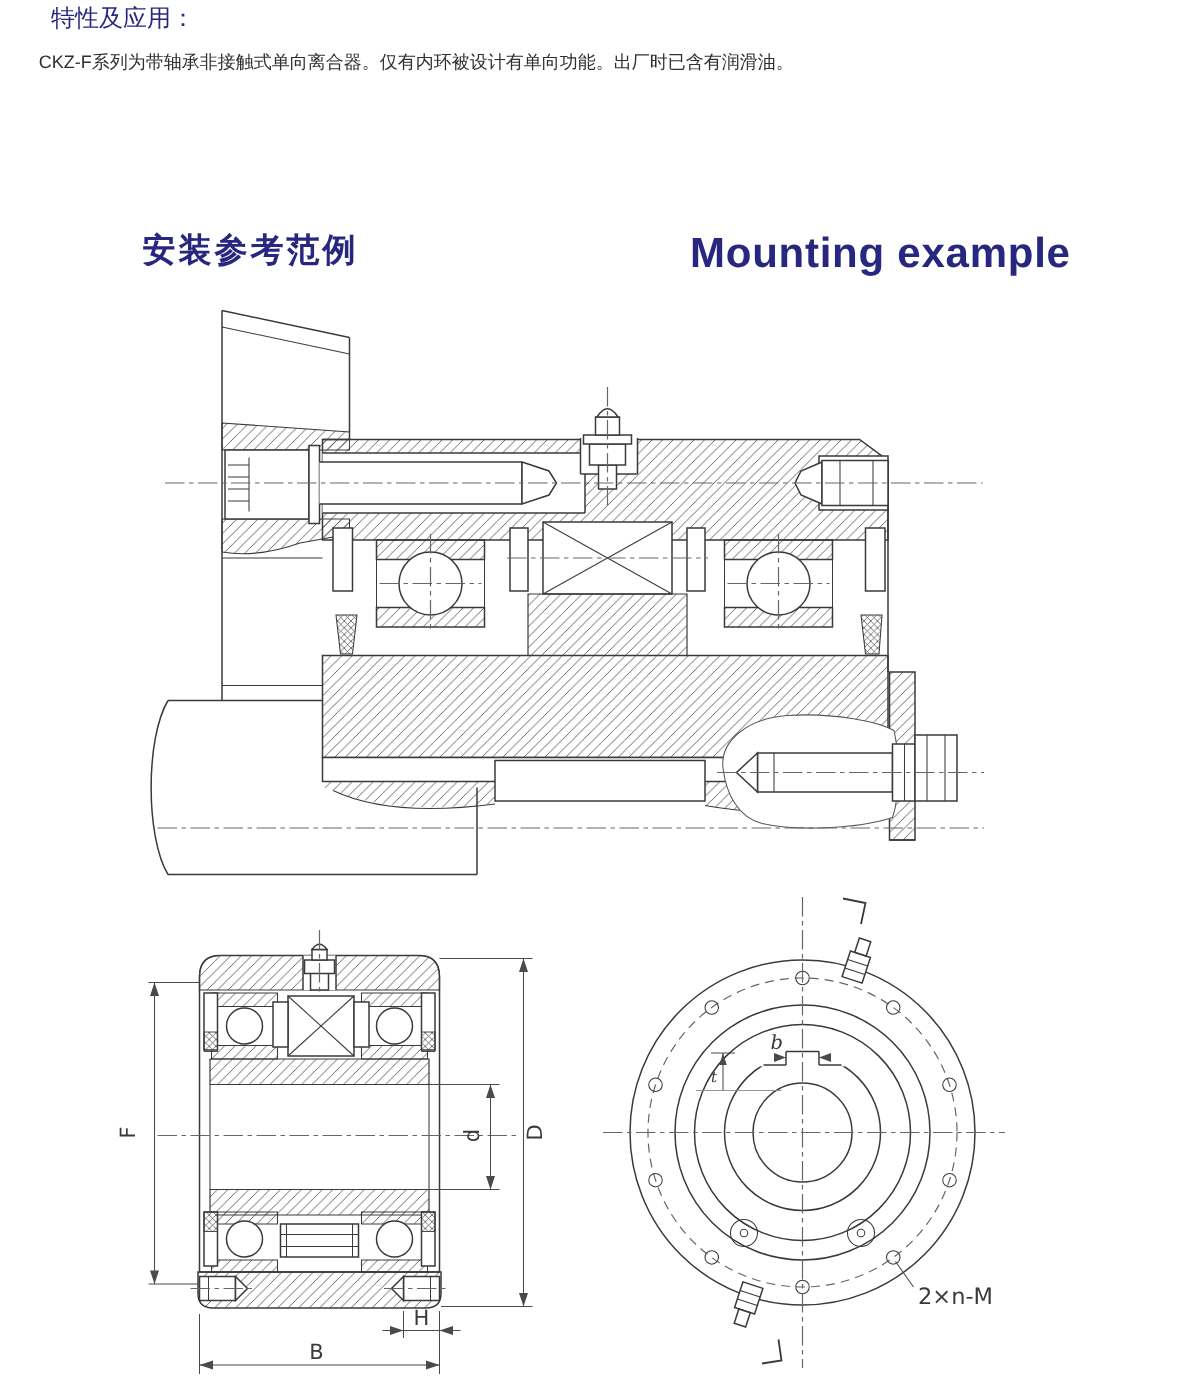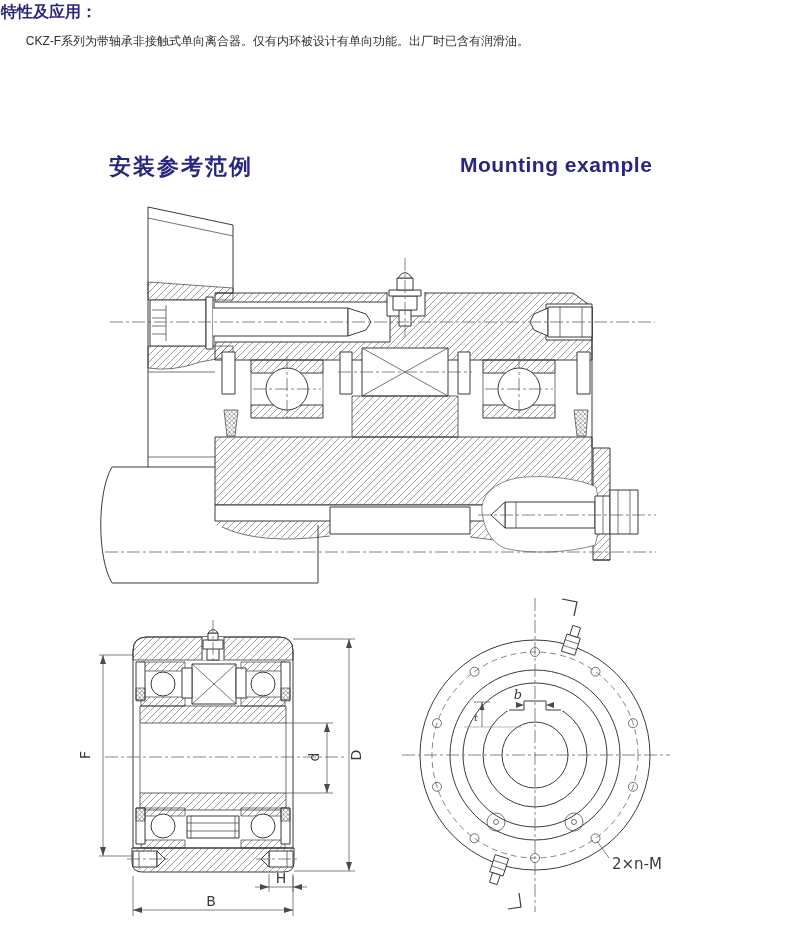--- a/index.html
+++ b/index.html
@@ -1,23 +1,23 @@
 <!DOCTYPE html>
 <html><head>
 <meta charset="utf-8">
 <style>
   html,body{margin:0;padding:0;background:#fff;}
   .page{position:relative;width:800px;height:926px;background:#ffffff;overflow:hidden;
         font-family:"Liberation Sans","DejaVu Sans",sans-serif;}
   .intro{position:absolute;left:0;top:0;width:800px;}
-  .intro-title{font-size:16px;font-weight:bold;color:#27277f;margin:2px 0 4px 1px;}
+  .intro-title{font-size:16px;font-weight:normal;color:#27277f;margin:2px 0 4px 1px;padding-left:33px;}
   .intro p{margin:0;font-size:12px;line-height:29px;color:#2f2f2f;text-indent:2.15em;}
   .hd{position:absolute;font-weight:bold;color:#27277f;white-space:nowrap;}
-  .hd-zh{left:109px;top:152px;font-size:22px;letter-spacing:2px;}
-  .hd-en{left:460px;top:153px;font-size:21px;letter-spacing:0.5px;}
+  .hd-zh{left:95px;top:152px;font-size:22px;letter-spacing:2px;}
+  .hd-en{left:460px;top:153px;font-size:28px;letter-spacing:0.5px;}
   svg{position:absolute;}
   svg line,svg path,svg rect,svg circle,svg polyline{vector-effect:non-scaling-stroke;}
   .ln{stroke:#3a3a3a;stroke-width:1;fill:none;}
   .lnt{stroke:#3a3a3a;stroke-width:0.7;fill:none;}
   .wh{fill:#ffffff;stroke:#3a3a3a;stroke-width:1;}
   .whn{fill:#ffffff;stroke:none;}
   .cl{stroke:#666;stroke-width:0.8;stroke-dasharray:13 3 3 3;fill:none;}
   .dash{stroke:#666;stroke-width:0.8;stroke-dasharray:6 4;fill:none;}
   .dim{stroke:#4a4a4a;stroke-width:0.7;fill:none;}
   .arr{fill:#4a4a4a;stroke:none;}

